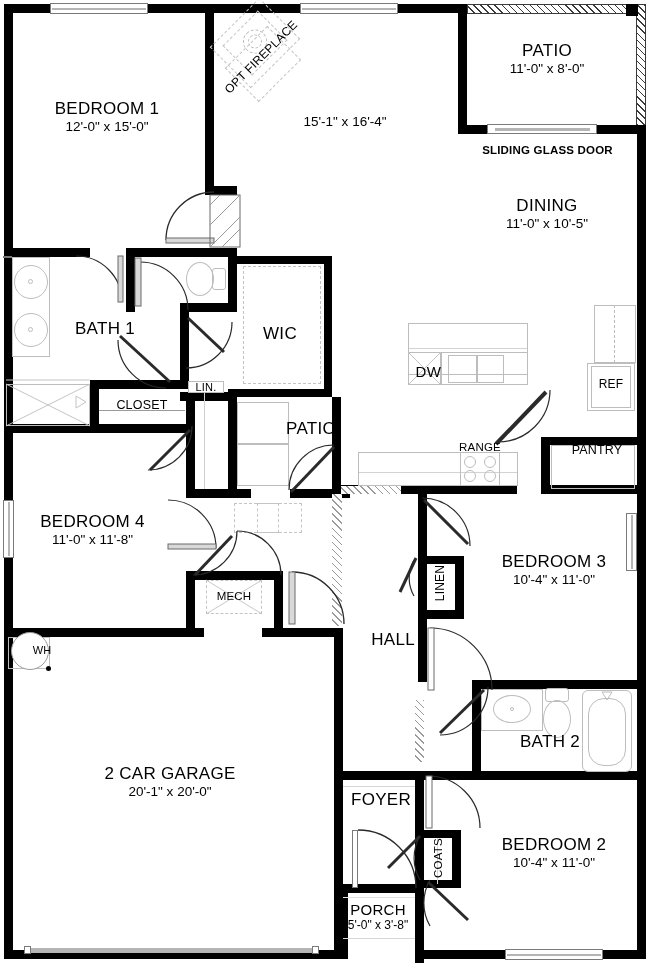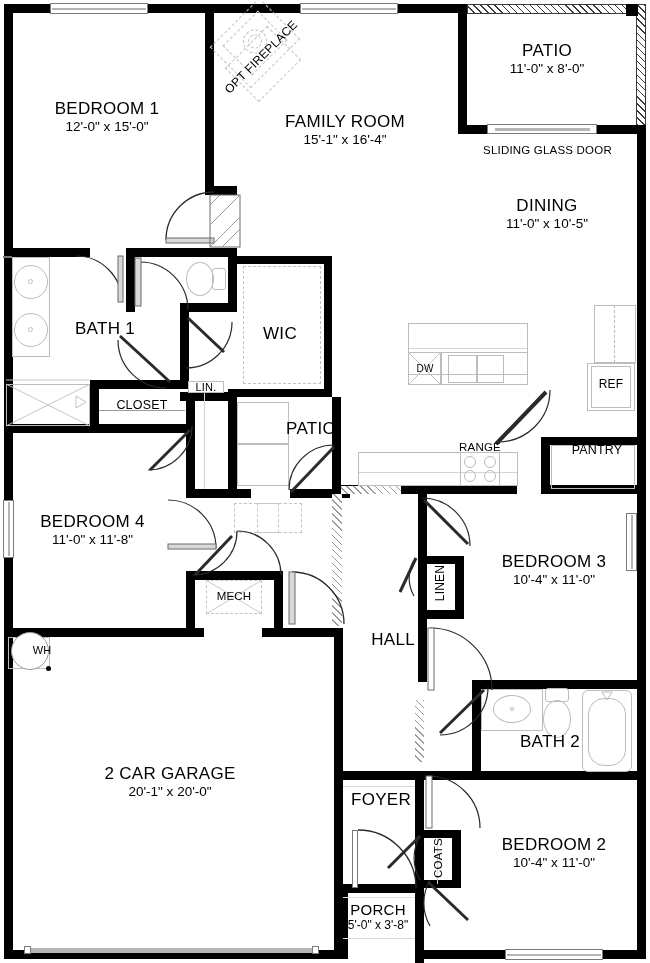--- a/index.html
+++ b/index.html
@@ -288,30 +288,29 @@
     <path d="M 498 442 A 52 52 0 0 0 550 390" fill="none" stroke="#2a2a2a" stroke-width="1.2"></path>
     <line x1="496" y1="444" x2="546" y2="392" stroke="#2a2a2a" stroke-width="4"></line>
   </svg>
 
   <div class="room-label" style="left:22px;top:100px;width:170px;">
     <div class="rname">BEDROOM 1</div>
     <div class="rdim">12'-0" x 15'-0"</div>
   </div>
 
   <div class="room-label" style="left:250px;top:113px;width:190px;">
-    <div class="rname">FAMILY ROOM</div>
     <div class="rdim">15'-1" x 16'-4"</div>
   </div>
 
   <div class="room-label" style="left:462px;top:42px;width:170px;">
     <div class="rname">PATIO</div>
     <div class="rdim">11'-0" x 8'-0"</div>
   </div>
 
-  <div class="room-label small" style="left:460px;top:144px;width:175px;">SLIDING GLASS DOOR</div>
+  <div class="room-label small" style="left:460px;top:144px;width:175px;font-weight:bold;">SLIDING GLASS DOOR</div>
 
   <div class="room-label" style="left:462px;top:197px;width:170px;">
     <div class="rname">DINING</div>
     <div class="rdim">11'-0" x 10'-5"</div>
   </div>
 
 
   <div class="room-label" style="left:5px;top:513px;width:175px;">
     <div class="rname">BEDROOM 4</div>
     <div class="rdim">11'-0" x 11'-8"</div>
@@ -342,21 +341,21 @@
   <div class="room-label rname" style="left:240px;top:325px;width:80px;">WIC</div>
   <div class="room-label rname" style="left:271px;top:420px;width:80px;">PATIO</div>
   <div class="room-label rname" style="left:345px;top:631px;width:70px;text-align:right;">HALL</div>
   <div class="room-label rname" style="left:341px;top:791px;width:80px;">FOYER</div>
   <div class="room-label small" style="left:103px;top:398px;width:78px;font-size:12.5px;">CLOSET</div>
   <div class="room-label small" style="left:558px;top:443px;width:78px;font-size:12.5px;">PANTRY</div>
 
   <div class="room-label tiny" style="left:189px;top:381px;width:34px;font-size:11px;">LIN.</div>
   <div class="room-label tiny" style="left:206px;top:590px;width:56px;font-size:11.5px;">MECH</div>
   <div class="room-label tiny" style="left:12px;top:644px;width:60px;font-size:11px;">WH</div>
-  <div class="room-label tiny" style="left:409px;top:363px;width:32px;font-size:10px;">DW</div>
+  <div class="room-label tiny" style="left:409px;top:363px;width:32px;font-size:15px;text-align:right;">DW</div>
   <div class="room-label tiny" style="left:590px;top:377px;width:42px;font-size:12px;">REF</div>
   <div class="room-label tiny" style="left:456px;top:441px;width:48px;font-size:11.5px;">RANGE</div>
 
   <div style="position:absolute;left:205px;top:28px;width:112px;height:64px;">
     <div class="room-label tiny rotfp" style="left:0;top:22px;width:112px;font-size:12px;">OPT FIREPLACE</div>
   </div>
 
   <div style="position:absolute;left:416px;top:560px;width:48px;height:50px;">
     <div class="room-label tiny rot90" style="left:-6px;top:16px;width:60px;font-size:12px;">LINEN</div>
   </div>

